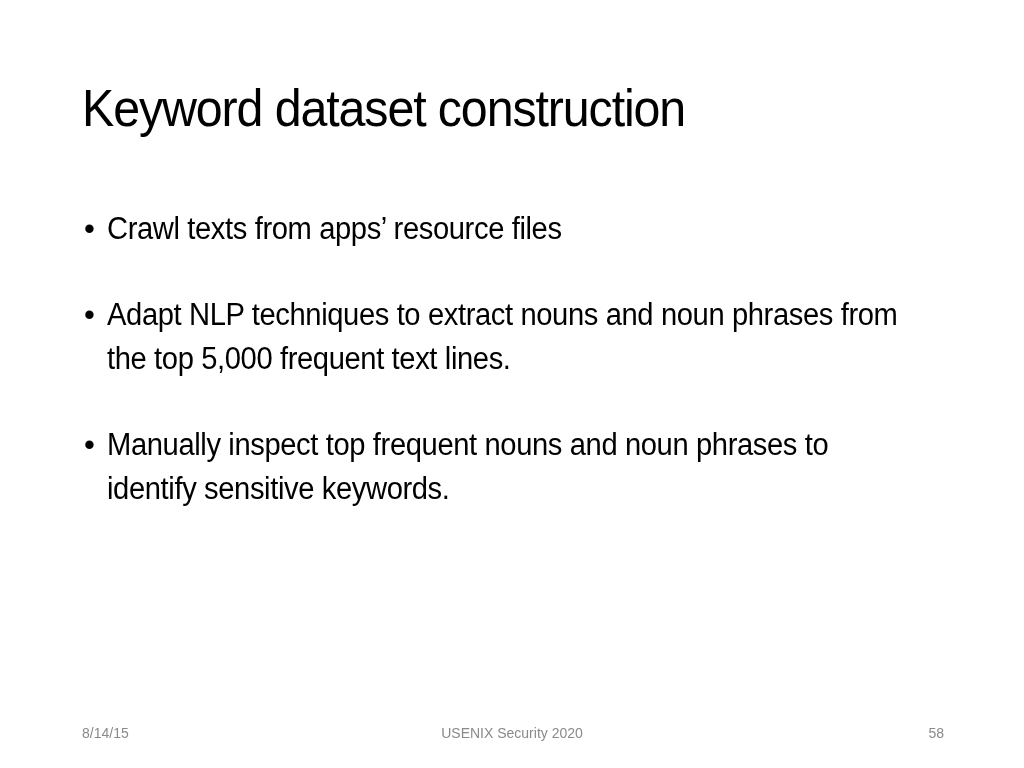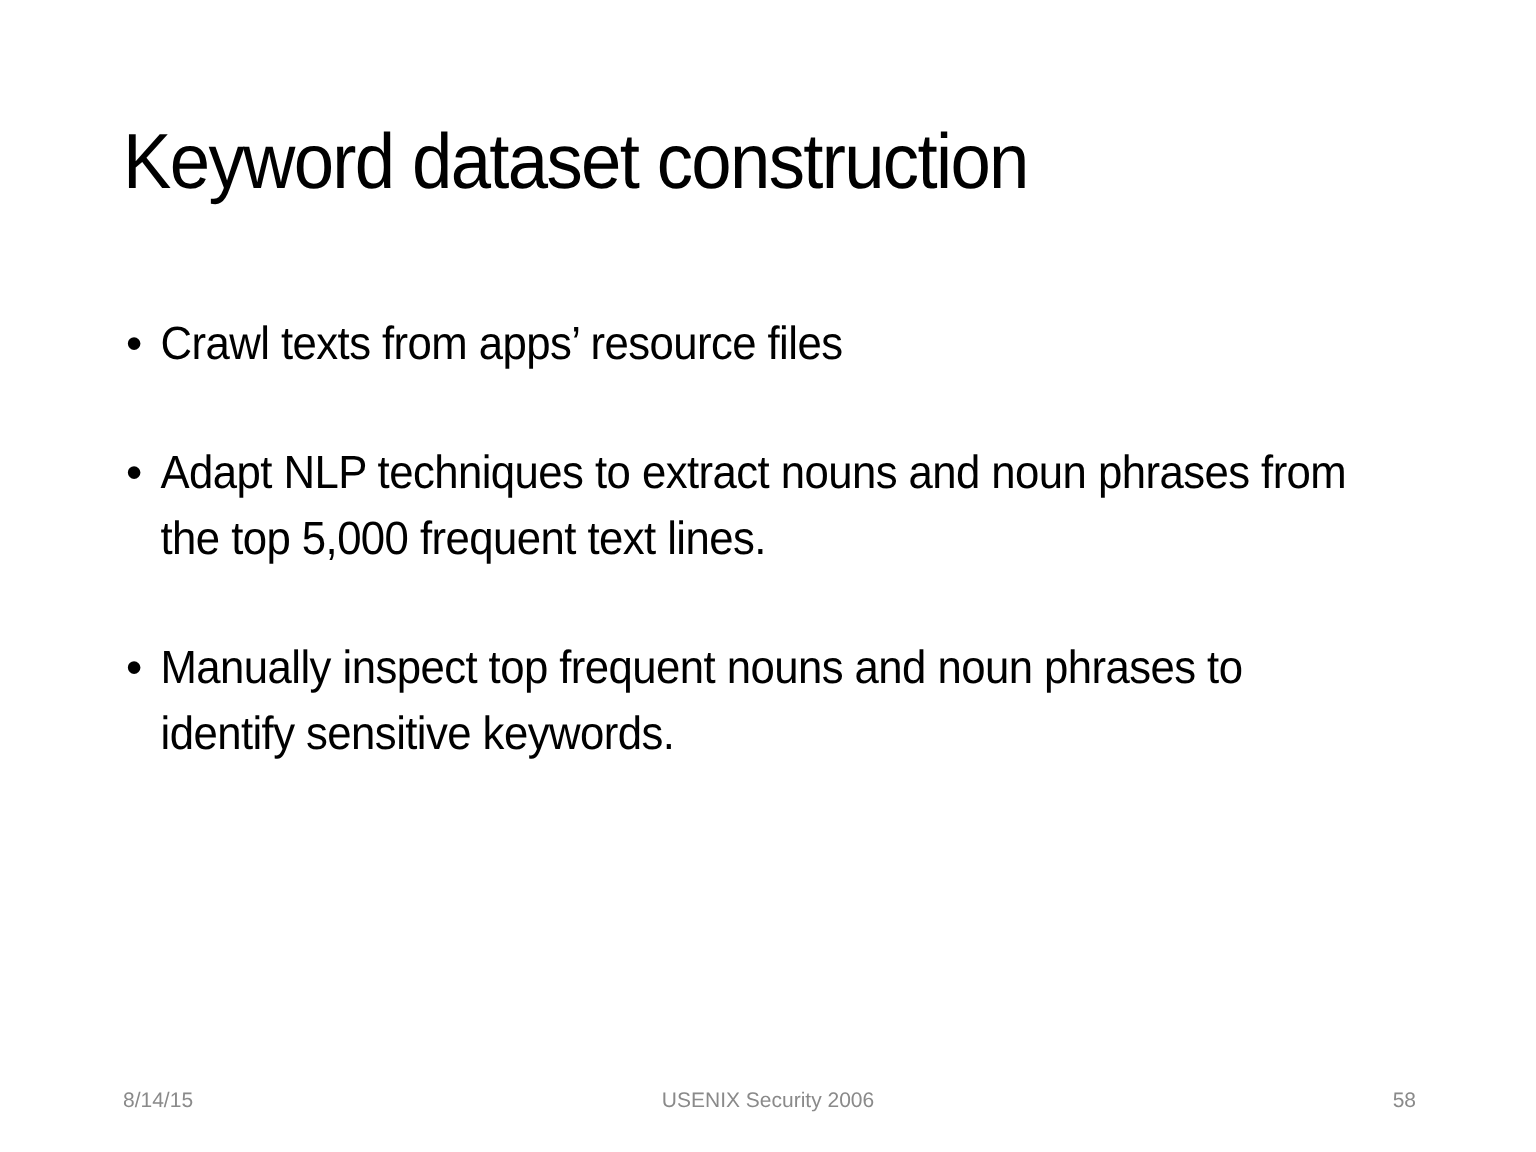--- a/index.html
+++ b/index.html
@@ -32,15 +32,15 @@
       <span class="dot">•</span>
       <span class="txt">Adapt NLP techniques to extract nouns and noun phrases from the top 5,000 frequent text lines.</span>
     </li>
     <li class="bullet">
       <span class="dot">•</span>
       <span class="txt">Manually inspect top frequent nouns and noun phrases to identify sensitive keywords.</span>
     </li>
   </ul>
 
   <div class="footer f-date">8/14/15</div>
-  <div class="footer f-center">USENIX Security 2006</div>
+  <div class="footer f-center">USENIX Security 2020</div>
   <div class="footer f-num">58</div>
 </div>
 
 </body></html>

